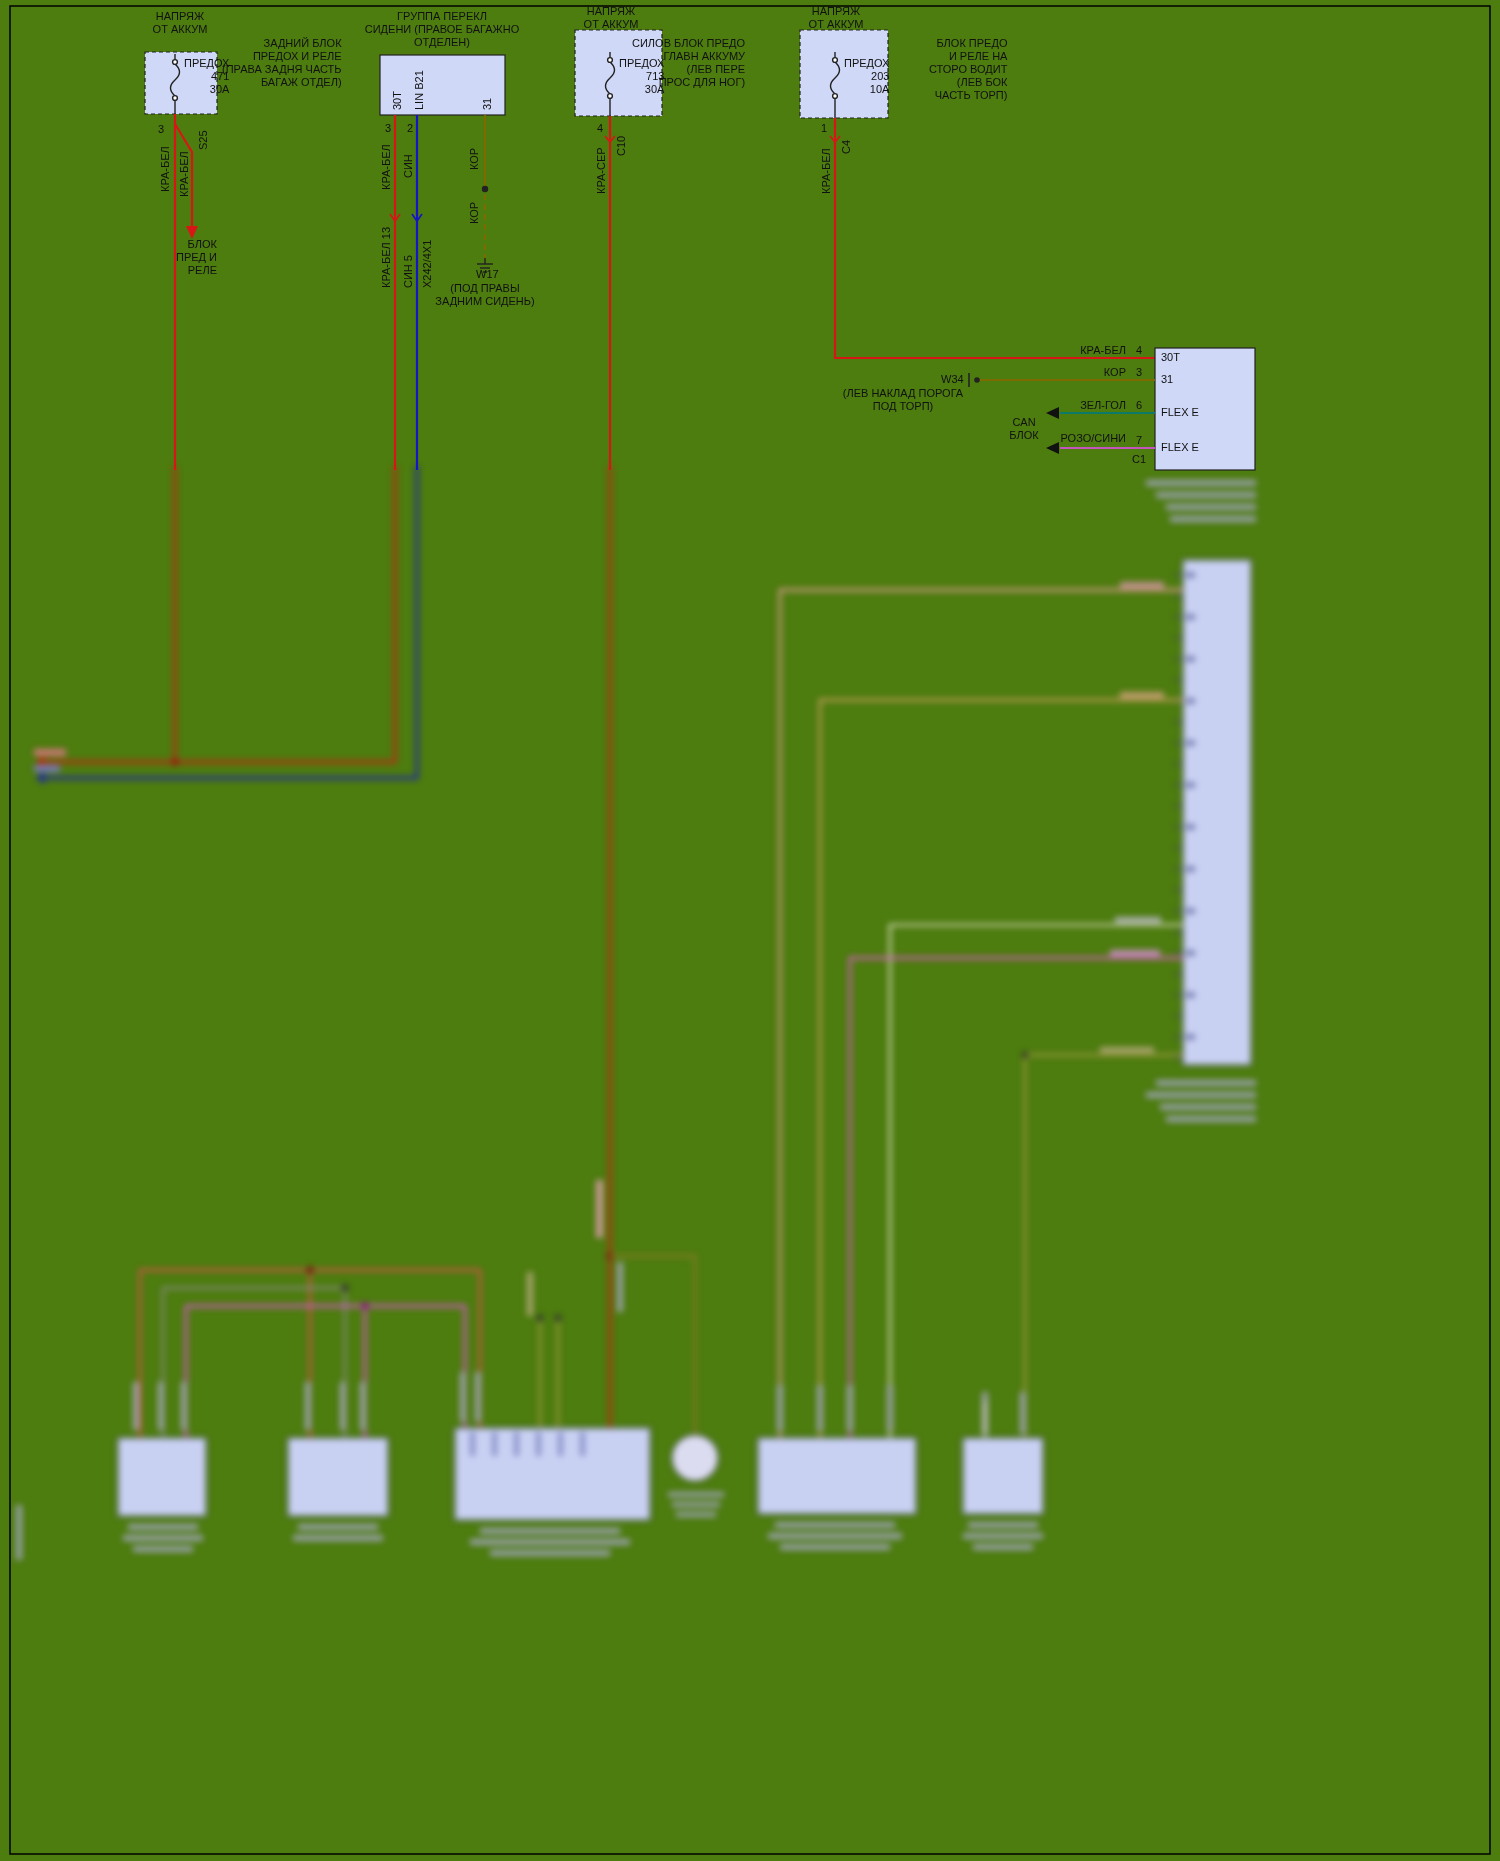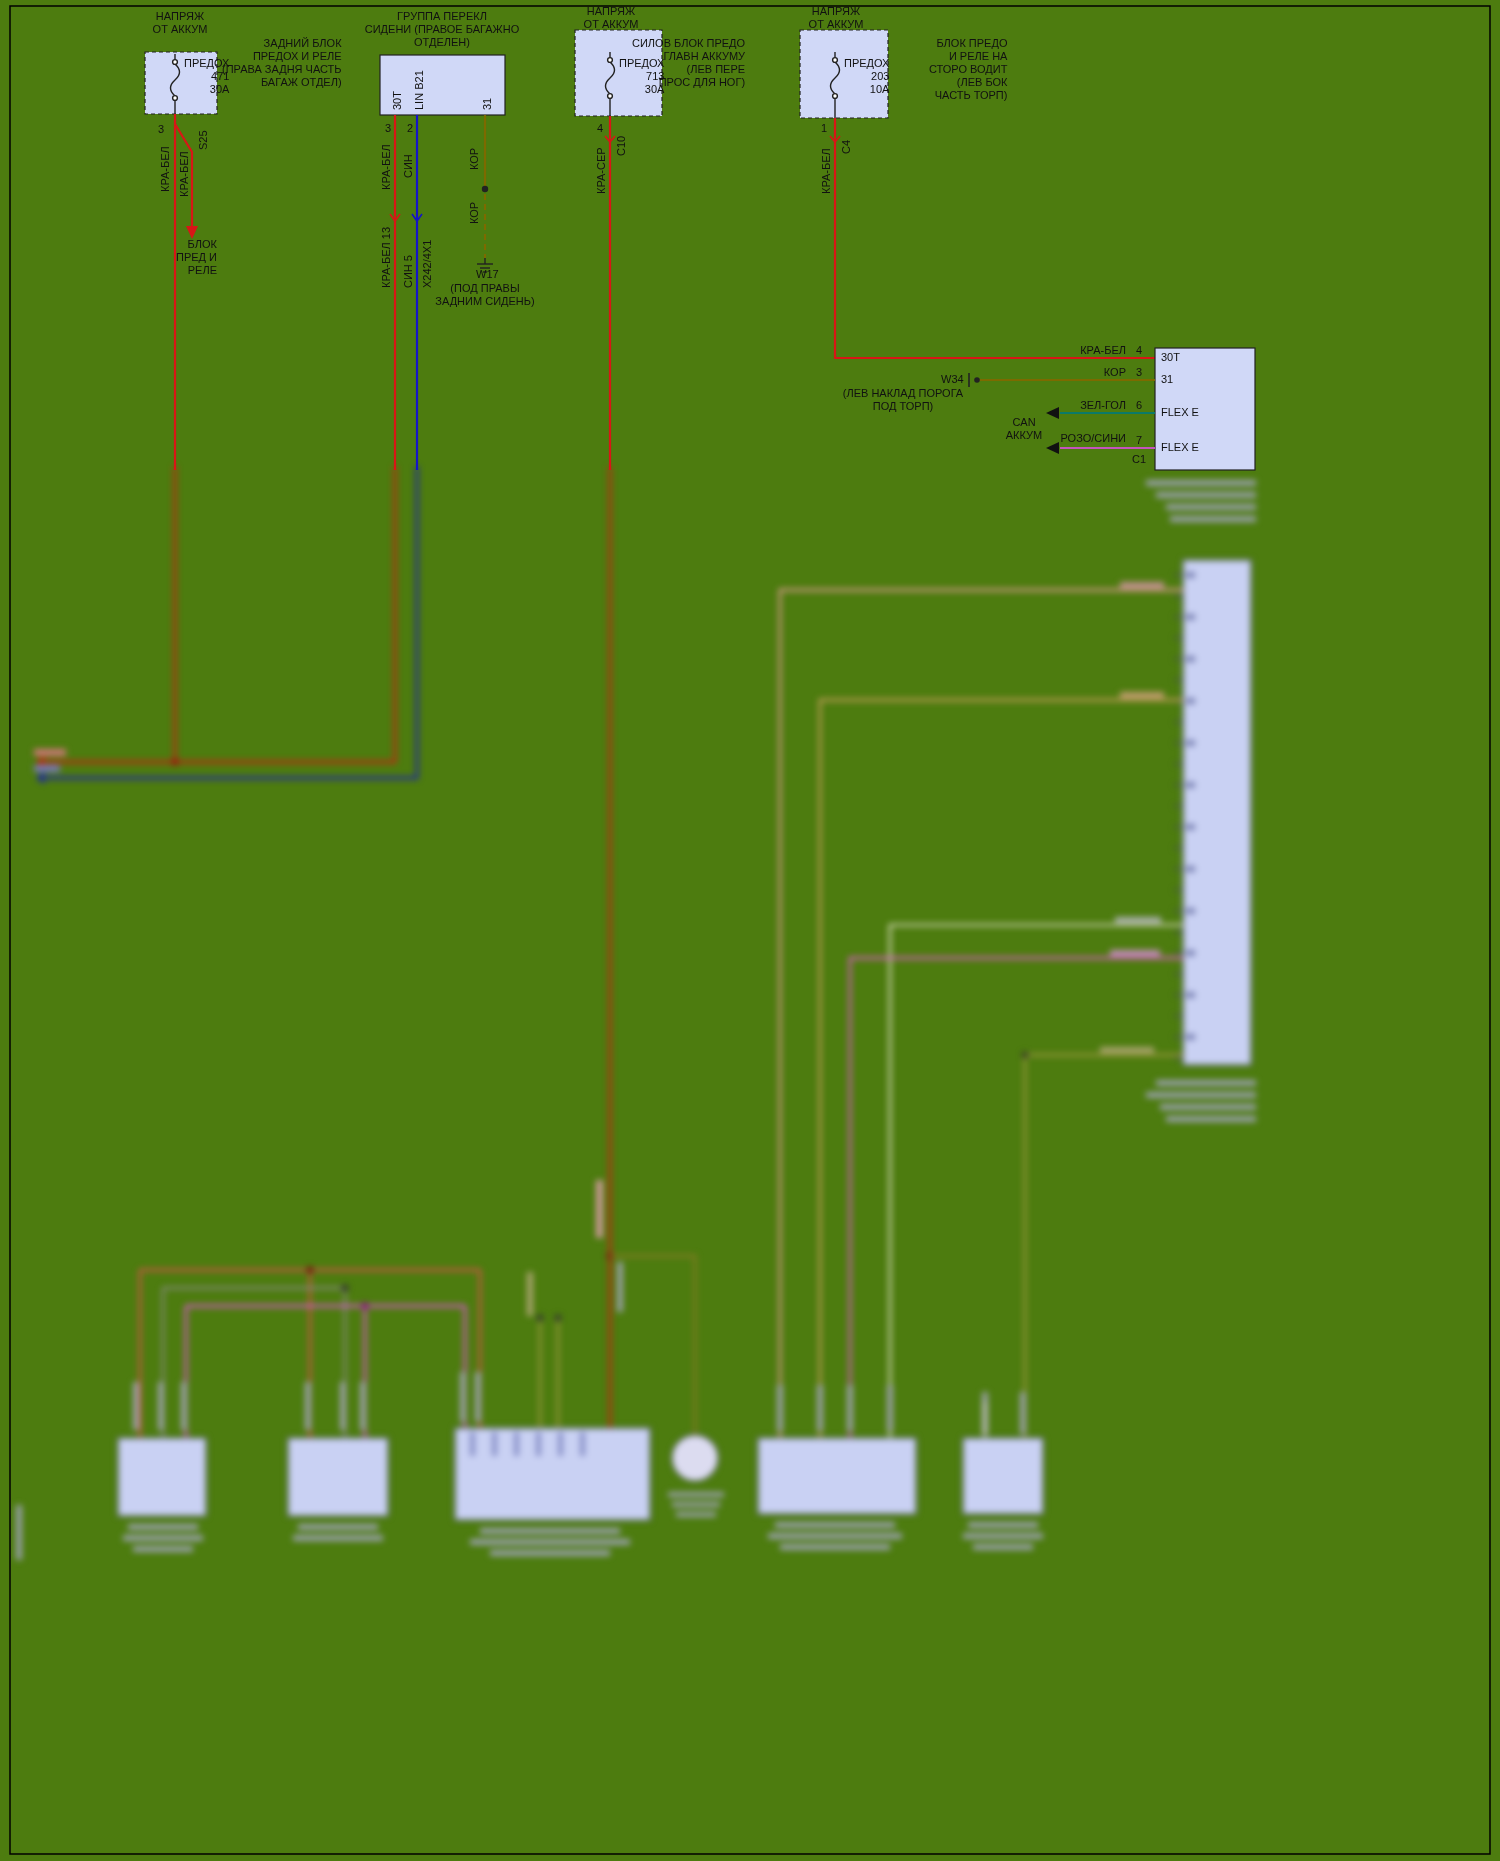--- a/index.html
+++ b/index.html
@@ -285,16 +285,16 @@
   <div class="lbl r" style="left:1062px;top:399px;width:64px;">ЗЕЛ-ГОЛ</div>
   <div class="lbl" style="left:1136px;top:399px;">6</div>
   <div class="lbl" style="left:1161px;top:406px;">FLEX E</div>
   <div class="lbl r" style="left:1050px;top:432px;width:76px;">РОЗО/СИНИ</div>
   <div class="lbl" style="left:1136px;top:434px;">7</div>
   <div class="lbl" style="left:1161px;top:441px;">FLEX E</div>
   <div class="lbl" style="left:941px;top:373px;">W34</div>
   <div class="lbl c" style="left:840px;top:387px;width:126px;">(ЛЕВ НАКЛАД ПОРОГА
 ПОД ТОРП)</div>
   <div class="lbl c" style="left:1002px;top:416px;width:44px;">CAN
-АККУМ</div>
+БЛОК</div>
   <div class="lbl" style="left:1132px;top:453px;">С1</div>
 
 </div>
 
 </body></html>

